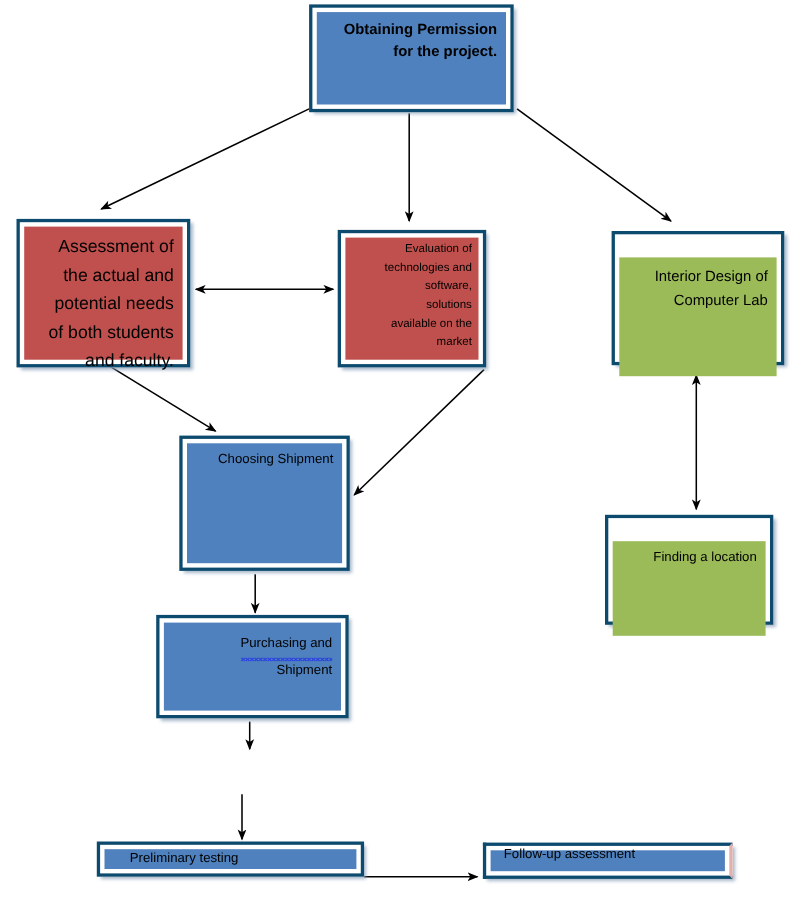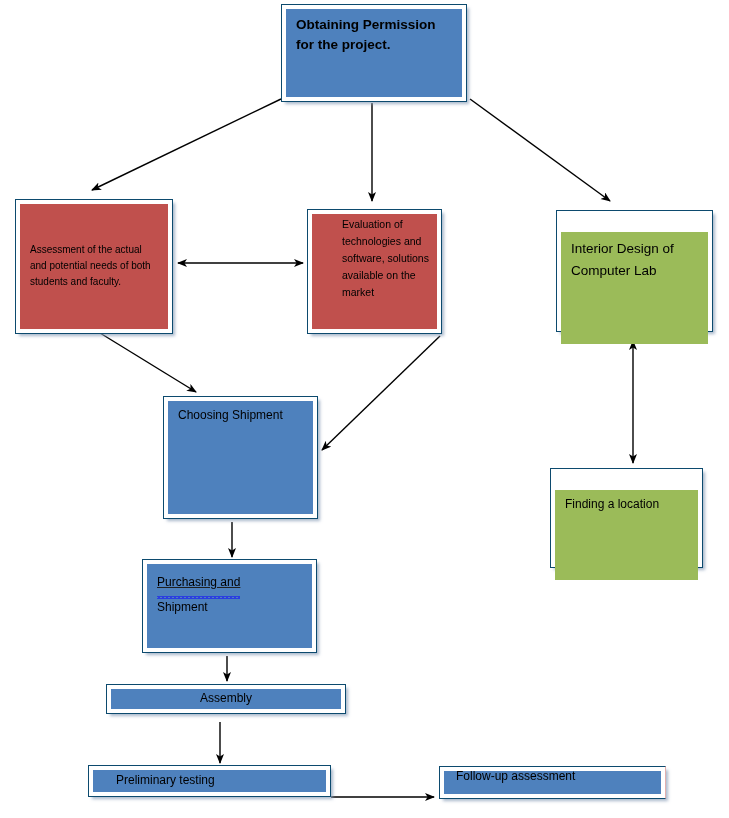--- a/index.html
+++ b/index.html
@@ -2,53 +2,53 @@
 <html><head>
 <meta charset="utf-8">
 <style>
   html,body{margin:0;padding:0;background:#ffffff;}
   body{width:729px;height:818px;position:relative;overflow:hidden;
        font-family:"Liberation Sans","DejaVu Sans",sans-serif;color:#000;}
   #canvas{position:absolute;left:0;top:0;width:729px;height:818px;}
   svg#wires{position:absolute;left:0;top:0;width:729px;height:818px;pointer-events:none;}
 
   .node{position:absolute;box-sizing:border-box;background:#ffffff;
-        padding:4px;border:1px solid #0c4a6e;
-        box-shadow:3px 3px 3px -1px rgba(140,160,185,0.75);}
+        padding:4px;border:3px solid #0c4a6e;
+        box-shadow:3px 3px 3px -1px rgba(140,160,185,0.75);text-align:right;}
   .node .fill{width:100%;height:100%;box-sizing:border-box;display:block;
               padding:6px 8px 4px 10px;}
   .node.blue  .fill{background:#4e81bd;}
   .node.red   .fill{background:#c0504d;}
   .node.green .fill{background:#9bbb59;margin-top:17px;}
 
   .txt{display:block;line-height:1.45;}
 
   
   #n-permission{left:281px;top:4px;width:186px;height:98px;}
   #n-permission .txt{font-size:13.5px;font-weight:bold;line-height:1.5;}
 
   #n-assessment{left:15px;top:199px;width:158px;height:135px;}
-  #n-assessment .txt{font-size:10px;line-height:1.62;margin-top:32px;}
+  #n-assessment .txt{font-size:16px;line-height:1.62;}
 
   #n-evaluation{left:307px;top:209px;width:135px;height:125px;}
   #n-evaluation .fill{padding:2px 6px 4px 30px;}
   #n-evaluation .txt{font-size:10.5px;line-height:1.62;}
 
   #n-interior{left:556px;top:210px;width:157px;height:122px;}
   #n-interior .txt{font-size:13.5px;line-height:1.62;}
 
   #n-suppliers{left:163px;top:396px;width:155px;height:123px;}
   #n-suppliers .txt{font-size:12px;}
 
   #n-location{left:550px;top:468px;width:153px;height:100px;}
   #n-location .txt{font-size:12px;}
 
   #n-purchasing{left:142px;top:559px;width:175px;height:94px;}
   #n-purchasing .txt{font-size:12px;line-height:2.1;}
-  #n-purchasing .spell{text-decoration:underline;text-decoration-color:#1f1f1f;
+  #n-purchasing .spell{text-decoration-color:#1f1f1f;
         -webkit-text-decoration-color:#1f1f1f;position:relative;display:inline-block;}
   #n-purchasing .spell::after{content:"";position:absolute;left:0;right:0;bottom:-4px;height:3px;
         background-image:
           linear-gradient(45deg,transparent 40%,#2b3fe0 40%,#2b3fe0 60%,transparent 60%),
           linear-gradient(-45deg,transparent 40%,#2b3fe0 40%,#2b3fe0 60%,transparent 60%);
         background-size:4px 3px;background-repeat:repeat-x;}
 
   #n-assembly{left:106px;top:684px;width:240px;height:30px;}
   #n-assembly .fill{padding:0;display:flex;align-items:center;justify-content:center;}
   #n-assembly .txt{font-size:12px;}
@@ -131,25 +131,20 @@
     </span>
   </div>
 
   <div class="node blue" id="n-purchasing">
     <span class="fill">
       <span class="txt"><span class="spell">Purchasing  and</span></span>
       <span class="txt">Shipment</span>
     </span>
   </div>
 
-  <div class="node blue" id="n-assembly">
-    <span class="fill">
-      <span class="txt">Assembly</span>
-    </span>
-  </div>
 
   <div class="node blue" id="n-prelim">
     <span class="fill">
       <span class="txt">Preliminary testing</span>
     </span>
   </div>
 
   <div class="node blue" id="n-followup">
     <span class="fill">
       <span class="txt">Follow-up assessment</span>

